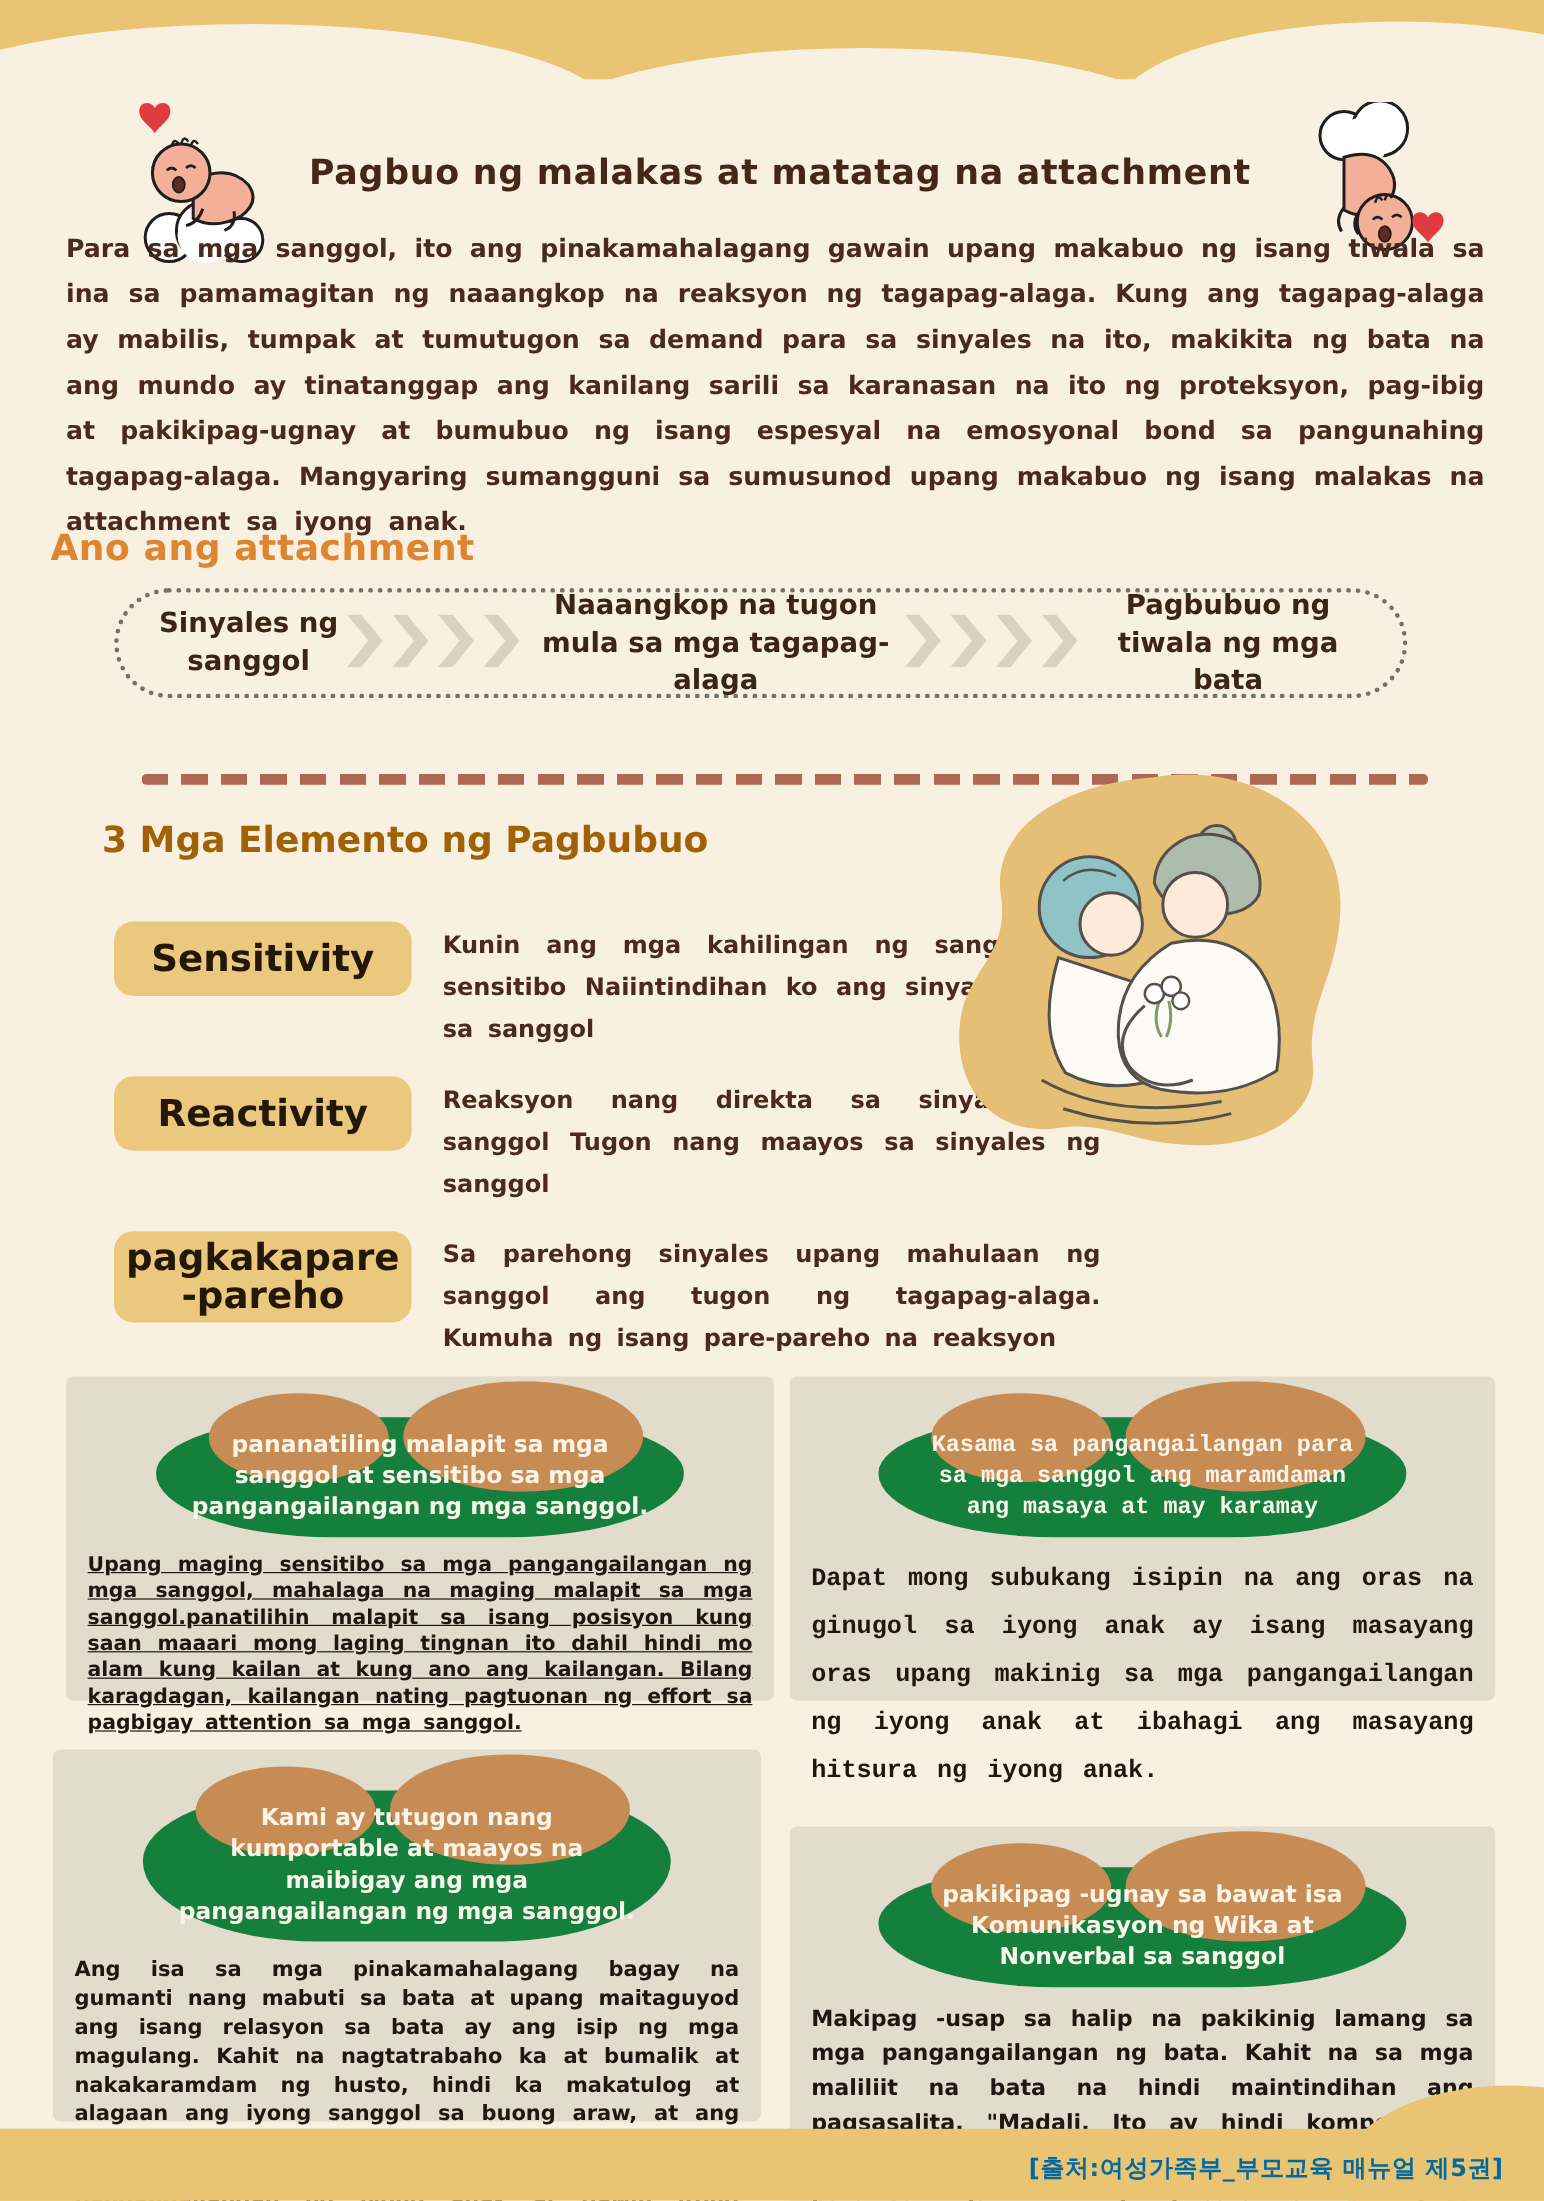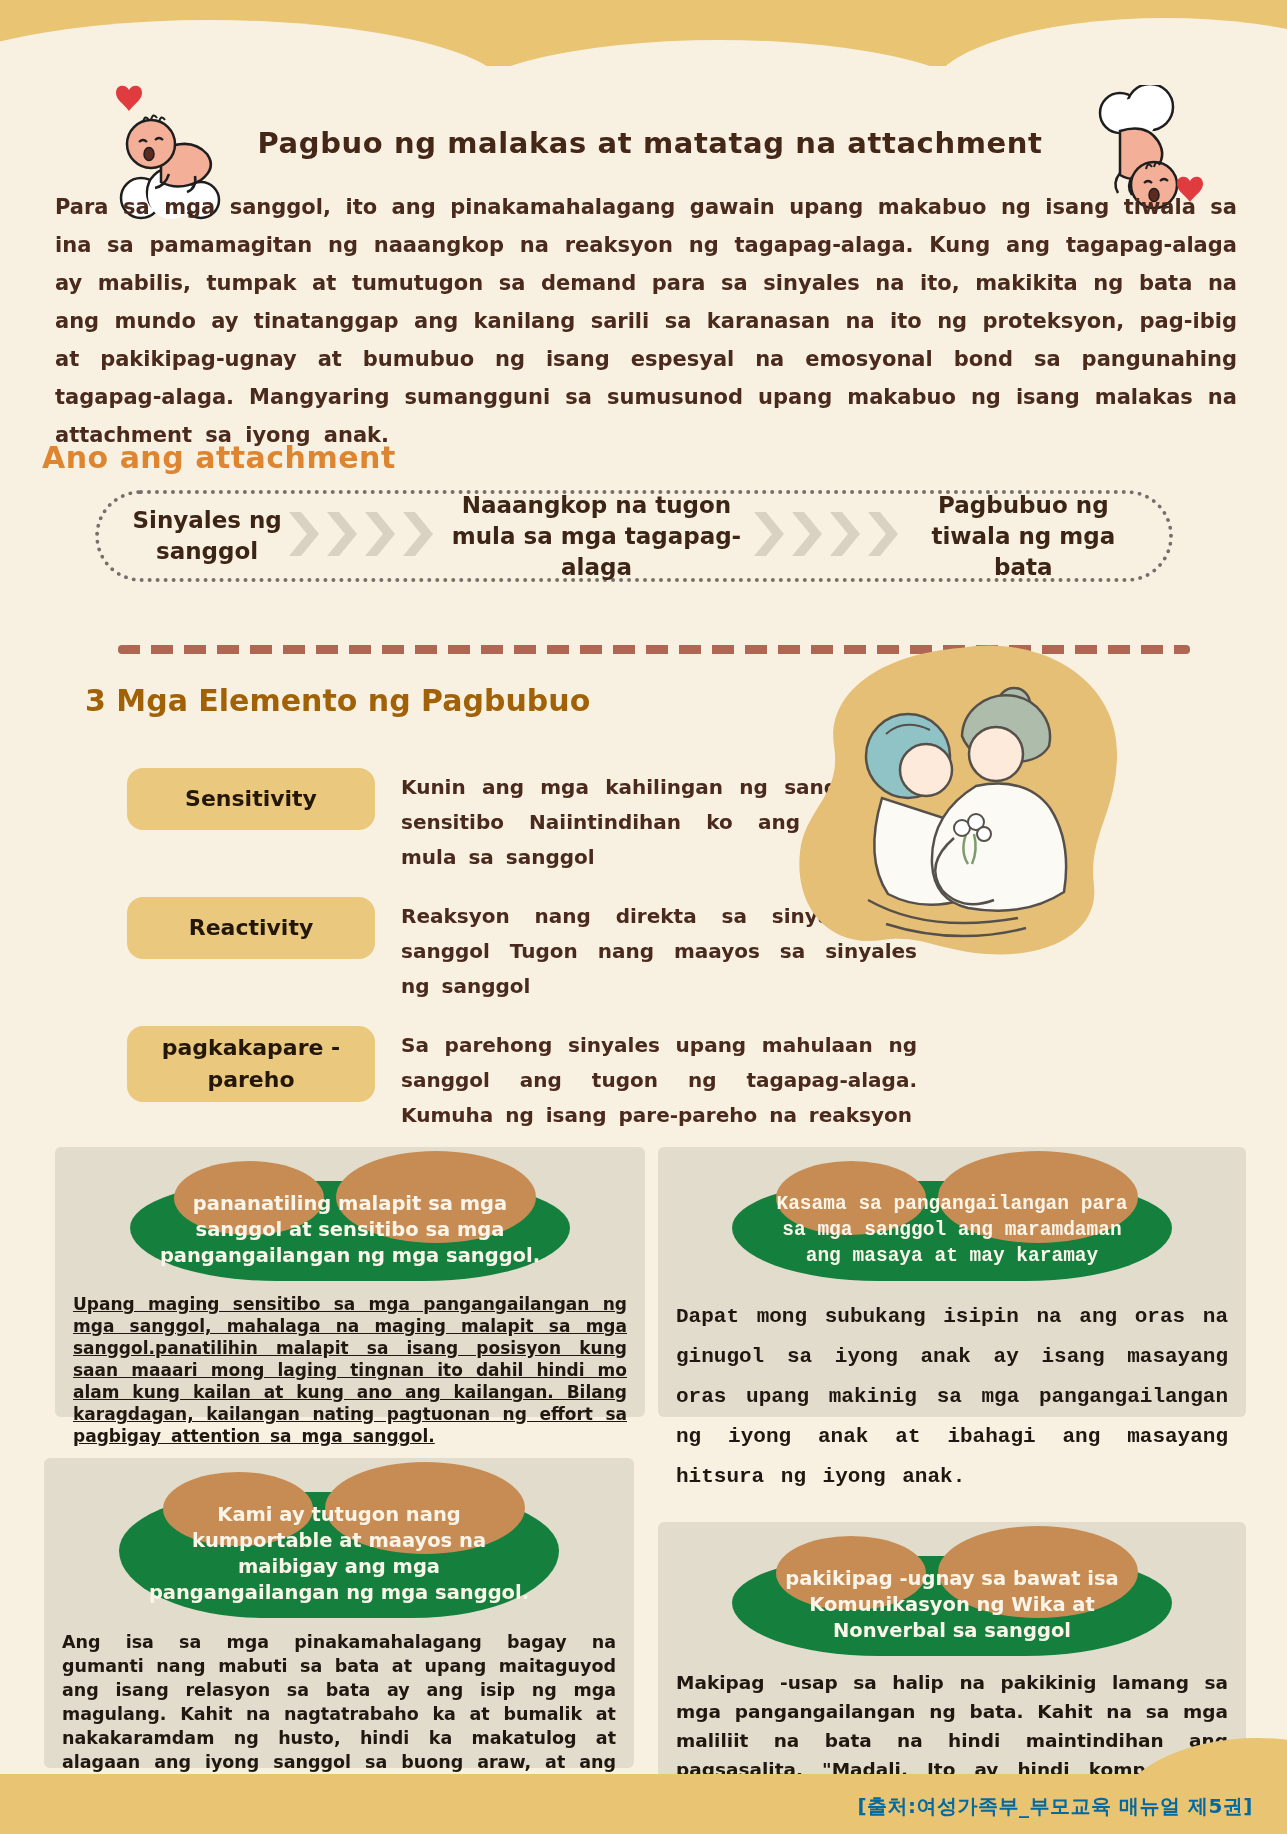--- a/index.html
+++ b/index.html
@@ -69,22 +69,22 @@
     position:absolute;left:85px;top:680px;width:640px;
     font-size:30px;font-weight:700;color:#a16207;line-height:42px;
   }
   .elements-heading .indent{padding-left:98px;}
   .elements-rows{position:absolute;left:95px;top:768px;width:822px;}
   .el-row{display:flex;align-items:flex-start;margin-bottom:22px;}
   .pill{
     flex:0 0 248px;min-height:62px;
     background:#eac97e;border-radius:16px;
     display:flex;align-items:center;justify-content:center;
-    font-size:22px;font-weight:700;color:#241708;text-align:center;
-    padding:6px 10px;box-sizing:border-box;line-height:32px;margin-left:32px;
+    font-size:31px;font-weight:700;color:#241708;text-align:center;
+    padding:6px 10px;box-sizing:border-box;line-height:32px;
   }
   .el-text{
     flex:1;margin-left:26px;
     font-size:20px;font-weight:700;color:#4b2a1e;
     line-height:35px;text-align:justify;word-spacing:5px;
     padding-top:2px;
   }
   .illustration{position:absolute;left:790px;top:638px;}
   
   .tip{position:absolute;background:#e2dccd;border-radius:6px;box-sizing:border-box;}

